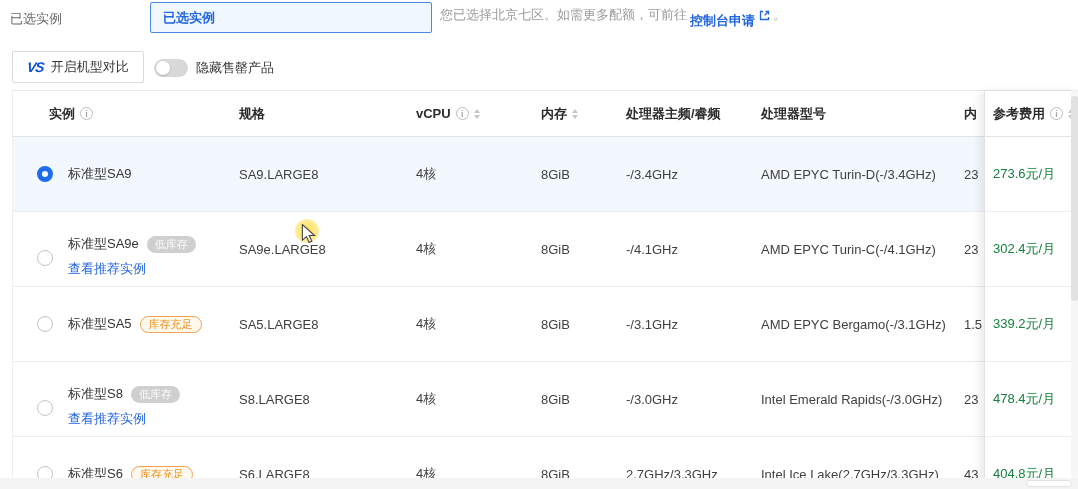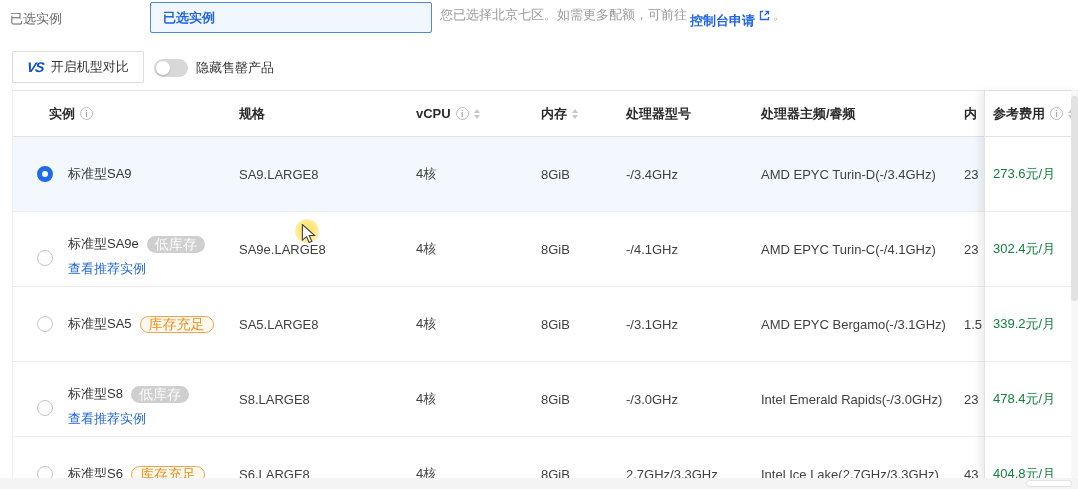--- a/index.html
+++ b/index.html
@@ -55,21 +55,21 @@
   .trow.has-extra .c-instance { align-items:center; padding-top:15px; }
   .radio {
     width:16px; height:16px; border-radius:50%; border:1px solid #c5c5c5;
     background:#fff; margin-right:15px; flex:none; cursor:pointer;
   }
   .trow.has-extra .radio { margin-top:2px; }
   .radio.on { border:5px solid #1d6ced; }
   .inst-main { display:flex; flex-direction:column; gap:7px; }
   .inst-line { display:flex; align-items:center; gap:8px; }
   .inst-name { color:#333; }
-  .badge { font-size:14px; line-height:17px; padding:0 8px; border-radius:9px; white-space:nowrap; }
+  .badge { font-size:11px; line-height:17px; padding:0 8px; border-radius:9px; white-space:nowrap; }
   .badge.gray { background:#cfcfcf; color:#fafafa; }
   .badge.orange { background:#fff8ec; color:#ed8f1f; border:1px solid #f0a152; line-height:15px;text-align:center; }
   .rec-link { color:#2166e0; text-decoration:none; cursor:pointer; }
   
   .info {
     width:13px; height:13px; border:1px solid #bcbcbc; border-radius:50%;
     color:#a8a8a8; font-size:9px; font-style:normal; display:inline-flex;
     align-items:center; justify-content:center; margin-left:5px; cursor:pointer;
   }
   .sort { display:inline-flex; flex-direction:column; gap:2px; margin-left:5px; cursor:pointer; }
@@ -149,24 +149,24 @@
             </span>
         </div>
         <div class="hcell">
           <span>内存</span>
           <span class="sort">
               <i class="up"></i>
               <i class="dn"></i>
             </span>
         </div>
         <div class="hcell">
+          <span>处理器主频/睿频</span>
+        </div>
+        <div class="hcell">
           <span>处理器型号</span>
-        </div>
-        <div class="hcell">
-          <span>处理器主频/睿频</span>
         </div>
         <div class="hcell">
           <span>内</span>
         </div>
       </div>
       <div id="rows">
           <div class="trow selected">
             <div class="cell c-instance">
               <span class="radio on"></span>
               <div class="inst-main">

